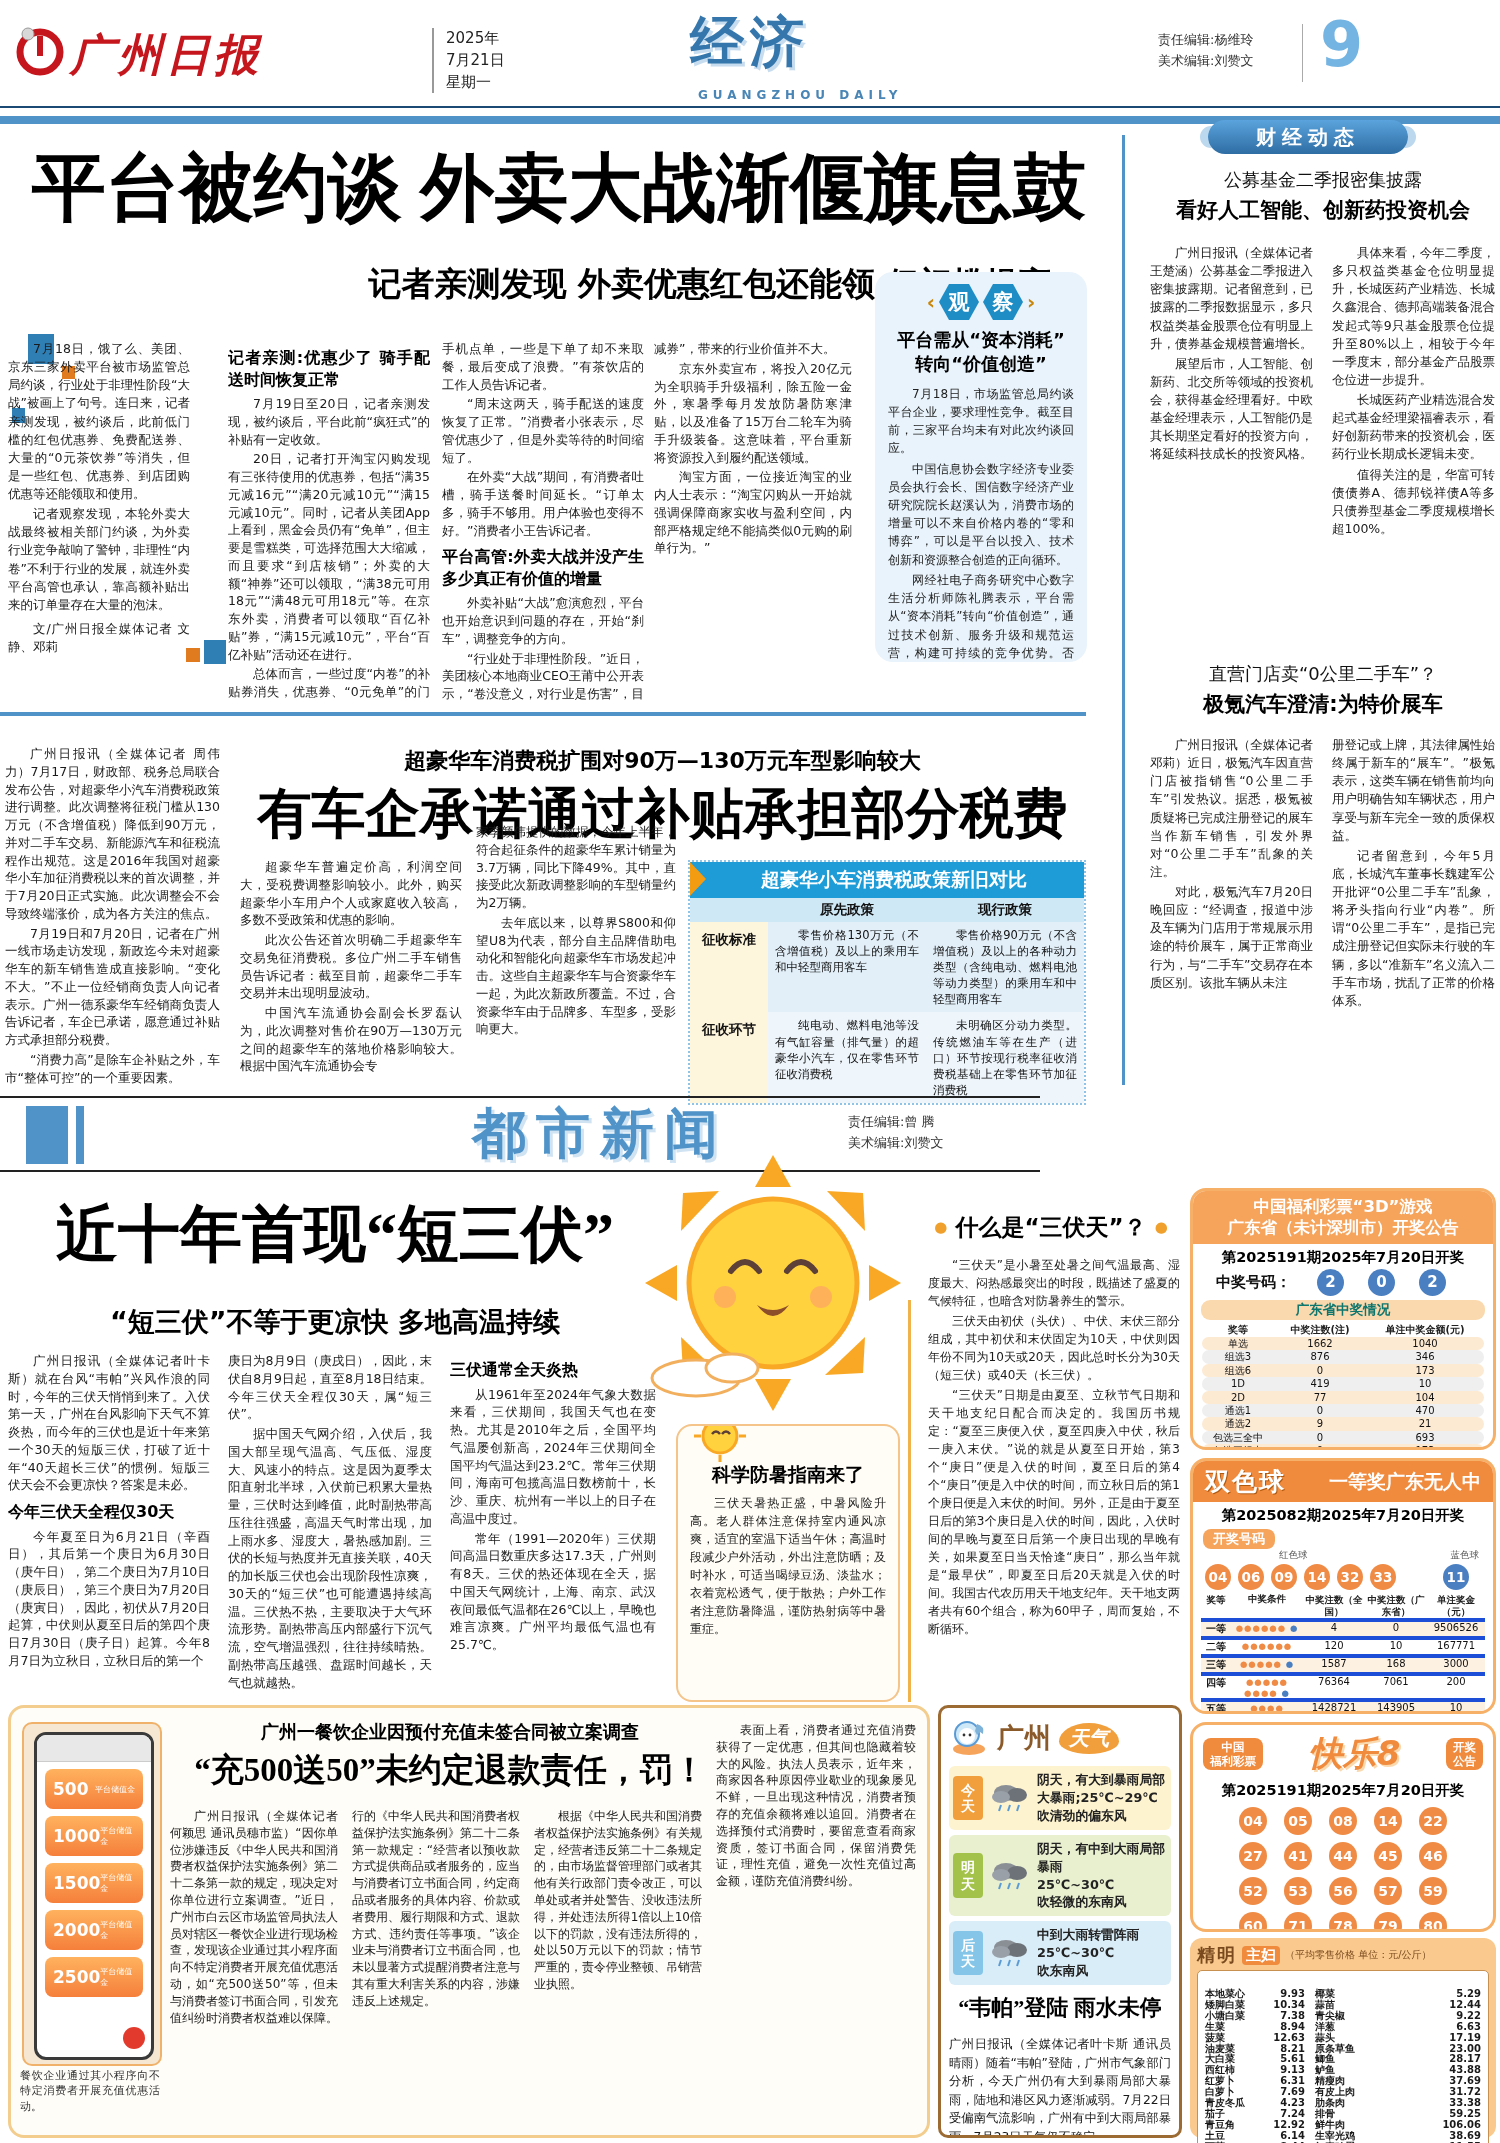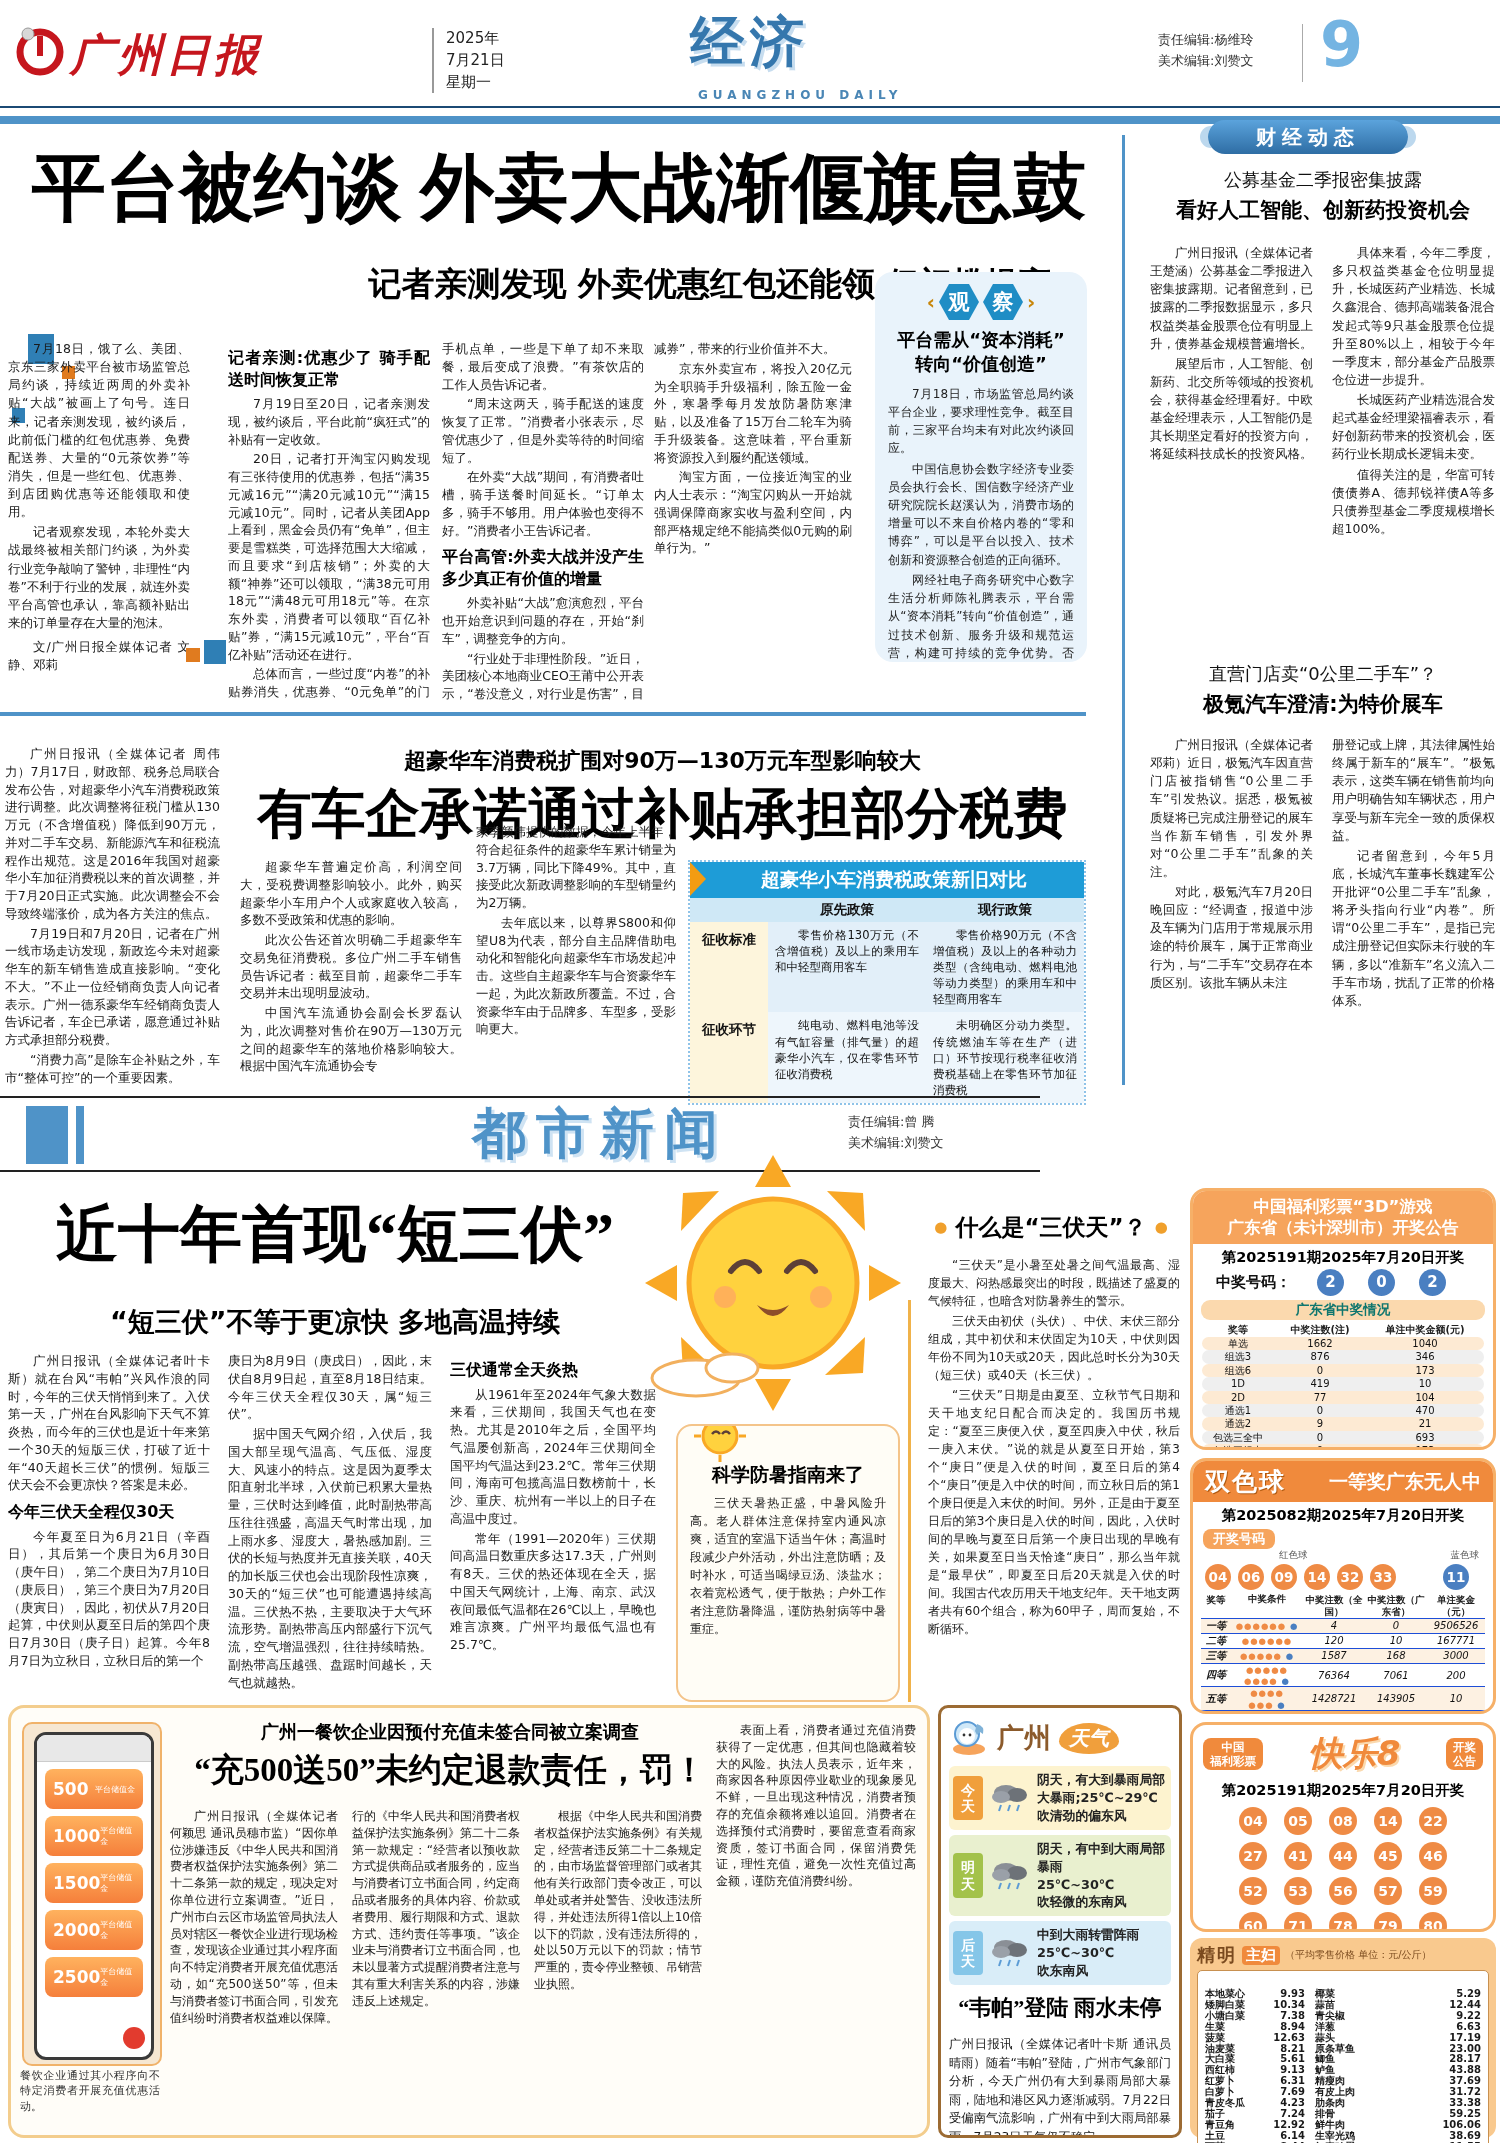--- a/index.html
+++ b/index.html
@@ -99,21 +99,21 @@
   .l3d-c1{width:92px;text-align:center;}
   .l3d-c2{flex:1;text-align:center;}
   .ssq-head{background:#f08a3c;color:#fff;display:flex;align-items:center;justify-content:space-between;padding:4px 12px;}
   .ssq-name{font-size:25px;font-weight:900;letter-spacing:2px;text-shadow:1px 1px 0 #b05a10;}
   .ssq-res{font-size:19px;font-weight:900;}
   .ssq-bar{display:inline-block;background:#f6a45c;color:#fff;border-radius:8px;font-weight:900;font-size:13px;padding:1px 10px;margin:2px 0 0 10px;}
   .ssq-lbls{display:flex;font-size:9.5px;color:#555;padding:0 14px;justify-content:space-between;}
   .ssq-balls{display:flex;align-items:center;gap:7px;padding:2px 12px 4px;}
   .ssq-tab{padding:0 8px;}
   .ssq-thead{display:flex;font-weight:900;font-size:9.5px;text-align:center;color:#222;line-height:1.25;}
-  .ssq-tr{display:flex;font-size:10px;align-items:center;border-top:1px solid #1d4ed8;font-style:italic;}
+  .ssq-tr{display:flex;font-size:10px;align-items:flex-start;border-top:4px solid #1d4ed8;}
   .ssq-tr:nth-child(odd){background:#fdf1e2;}
   .s-c0{width:30px;text-align:center;font-weight:900;}
   .s-c1{width:72px;text-align:center;line-height:1.1;}
   .s-c2{width:62px;text-align:center;}
   .s-c3{width:62px;text-align:center;}
   .s-c4{flex:1;text-align:center;}
   .rdot{color:#ef8b45;font-size:8.5px;letter-spacing:1px;}
   .bdot{color:#4a7fc1;font-size:8.5px;letter-spacing:1px;}
   .kl8-head{display:flex;align-items:center;justify-content:space-between;padding:6px 10px 0;}
   .kl8-pill{background:#f08a3c;color:#fff;font-weight:900;font-size:11.5px;text-align:center;border-radius:8px;padding:2px 7px;line-height:1.25;}
@@ -185,21 +185,21 @@
   <div class="rule-thick"></div>
 
   <div class="lead-headline">平台被约谈 外卖大战渐偃旗息鼓</div>
   <div class="lead-subhead">记者亲测发现 外卖优惠红包还能领 但门槛提高</div>
 
   <div class="sq" style="left:28px;top:334px;width:26px;height:30px;background:#2f7fb5"></div>
   <div class="sq" style="left:62px;top:366px;width:13px;height:13px;background:#e07b1f"></div>
   <div class="sq" style="left:12px;top:408px;width:13px;height:15px;background:#2f7fb5"></div>
 
   <div class="col" style="left:8px;top:340px;width:182px;height:362px;font-size:12.5px;line-height:1.45">
-      <p class="">7月18日，饿了么、美团、京东三家外卖平台被市场监管总局约谈，持续近两周的外卖补贴“大战”被画上了句号。连日来，记者亲测发现，被约谈后，此前低门槛的红包优惠券、免费配送券、大量的“0元茶饮券”等消失，但是一些红包、优惠券、到店团购优惠等还能领取和使用。</p>
+      <p class="">7月18日，饿了么、美团、京东三家外卖平台被市场监管总局约谈，行业处于非理性阶段“大战”被画上了句号。连日来，记者亲测发现，被约谈后，此前低门槛的红包优惠券、免费配送券、大量的“0元茶饮券”等消失，但是一些红包、优惠券、到店团购优惠等还能领取和使用。</p>
       <p class="">记者观察发现，本轮外卖大战最终被相关部门约谈，为外卖行业竞争敲响了警钟，非理性“内卷”不利于行业的发展，就连外卖平台高管也承认，靠高额补贴出来的订单量存在大量的泡沫。</p>
       <p class="byline">文/广州日报全媒体记者 文静、邓莉</p>
     </div>
   <div class="col" style="left:228px;top:340px;width:202px;height:362px;font-size:12.5px;line-height:1.42">
       <div class="chead">记者亲测:优惠少了 骑手配送时间恢复正常</div>
       <p class="">7月19日至20日，记者亲测发现，被约谈后，平台此前“疯狂式”的补贴有一定收敛。</p>
       <p class="">20日，记者打开淘宝闪购发现有三张待使用的优惠券，包括“满35元减16元”“满20元减10元”“满15元减10元”。同时，记者从美团App上看到，黑金会员仍有“免单”，但主要是雪糕类，可选择范围大大缩减，而且要求“到店核销”；外卖的大额“神券”还可以领取，“满38元可用18元”“满48元可用18元”等。在京东外卖，消费者可以领取“百亿补贴”券，“满15元减10元”，平台“百亿补贴”活动还在进行。</p>
       <p class="">总体而言，一些过度“内卷”的补贴券消失，优惠券、“0元免单”的门槛变高。“后来，平台的‘0元茶饮’是到店核销，核销了我们才开始制作，不像此前，消费者直接在</p>
     </div>
   <div class="col" style="left:442px;top:340px;width:202px;height:362px;font-size:12.5px;line-height:1.42">

